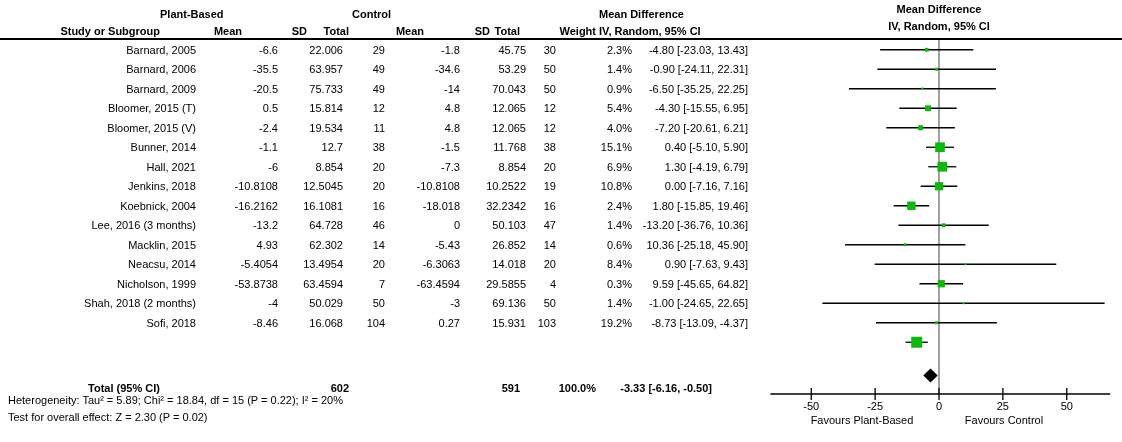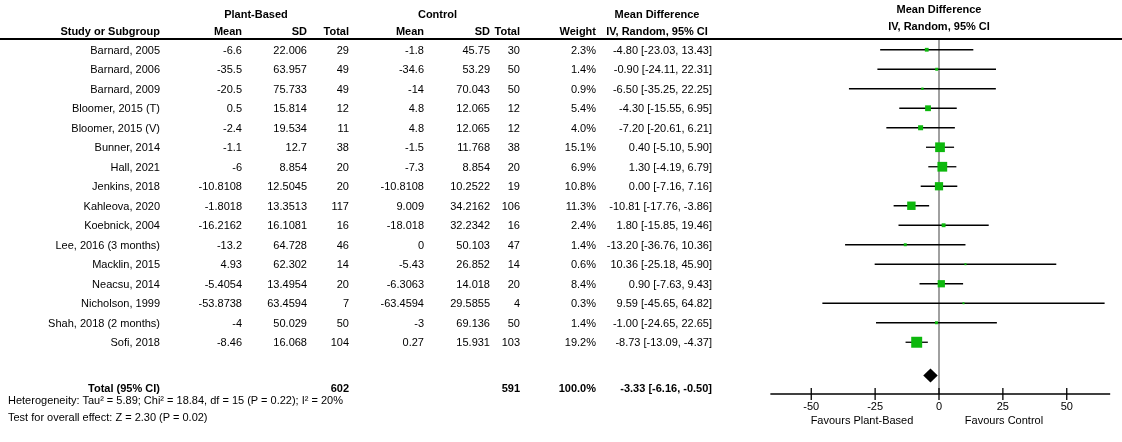--- a/index.html
+++ b/index.html
@@ -11,28 +11,28 @@
   .grid{
     display:grid;
     grid-template-columns:160px 85px 65px 42px 75px 66px 30px 76px 116px;
     width:715px;
   }
   .hdr-row{position:absolute;left:0;height:17px;align-items:end;font-weight:bold;}
   .hdr-group{top:3px;}
   .hdr-cols{top:20px;}
   .c{text-align:right;padding-right:3px;white-space:nowrap;}
   .cl{text-align:right;padding-left:8px;white-space:nowrap;}
-  .cc{text-align:center;white-space:nowrap;}
+  .cc{text-align:left;white-space:nowrap;}
   .g1{grid-column:1}.g2{grid-column:2}.g3{grid-column:3}.g4{grid-column:4}
   .g5{grid-column:5}.g6{grid-column:6}.g7{grid-column:7}.g8{grid-column:8}.g9{grid-column:9}
   .span-pb{grid-column:2/5}
   .span-c{grid-column:5/8}
   .hdr-sep{position:absolute;top:38px;left:0;width:1122px;height:2px;background:#000;}
   #rows{position:absolute;top:40px;left:0;}
-  .trow{height:19.5px;align-items:center;}
+  .trow{height:19.5px;align-items:center;margin-left:36px;}
   .total-row{position:absolute;top:378px;left:0;height:19.5px;align-items:center;font-weight:bold;}
   .foot{position:absolute;left:8px;white-space:nowrap;text-align:center;}
   .foot1{top:394px;}
   .foot2{top:411px;}
   #plot{position:absolute;left:715px;top:0;}
   .plot-h{position:absolute;left:939px;transform:translateX(-50%);font-weight:bold;white-space:nowrap;}
   .ph1{top:3px;}
   .ph2{top:20px;}
 </style>
 </head>
@@ -145,31 +145,20 @@
       <div class="grid trow">
         <div class="cl">Jenkins, 2018</div>
         <div class="c">-10.8108</div>
         <div class="c">12.5045</div>
         <div class="c">20</div>
         <div class="c">-10.8108</div>
         <div class="c">10.2522</div>
         <div class="c">19</div>
         <div class="c">10.8%</div>
         <div class="c">0.00 [-7.16, 7.16]</div>
-      </div>
-      <div class="grid trow">
-        <div class="cl">Kahleova, 2020</div>
-        <div class="c">-1.8018</div>
-        <div class="c">13.3513</div>
-        <div class="c">117</div>
-        <div class="c">9.009</div>
-        <div class="c">34.2162</div>
-        <div class="c">106</div>
-        <div class="c">11.3%</div>
-        <div class="c">-10.81 [-17.76, -3.86]</div>
       </div>
       <div class="grid trow">
         <div class="cl">Koebnick, 2004</div>
         <div class="c">-16.2162</div>
         <div class="c">16.1081</div>
         <div class="c">16</div>
         <div class="c">-18.018</div>
         <div class="c">32.2342</div>
         <div class="c">16</div>
         <div class="c">2.4%</div>

